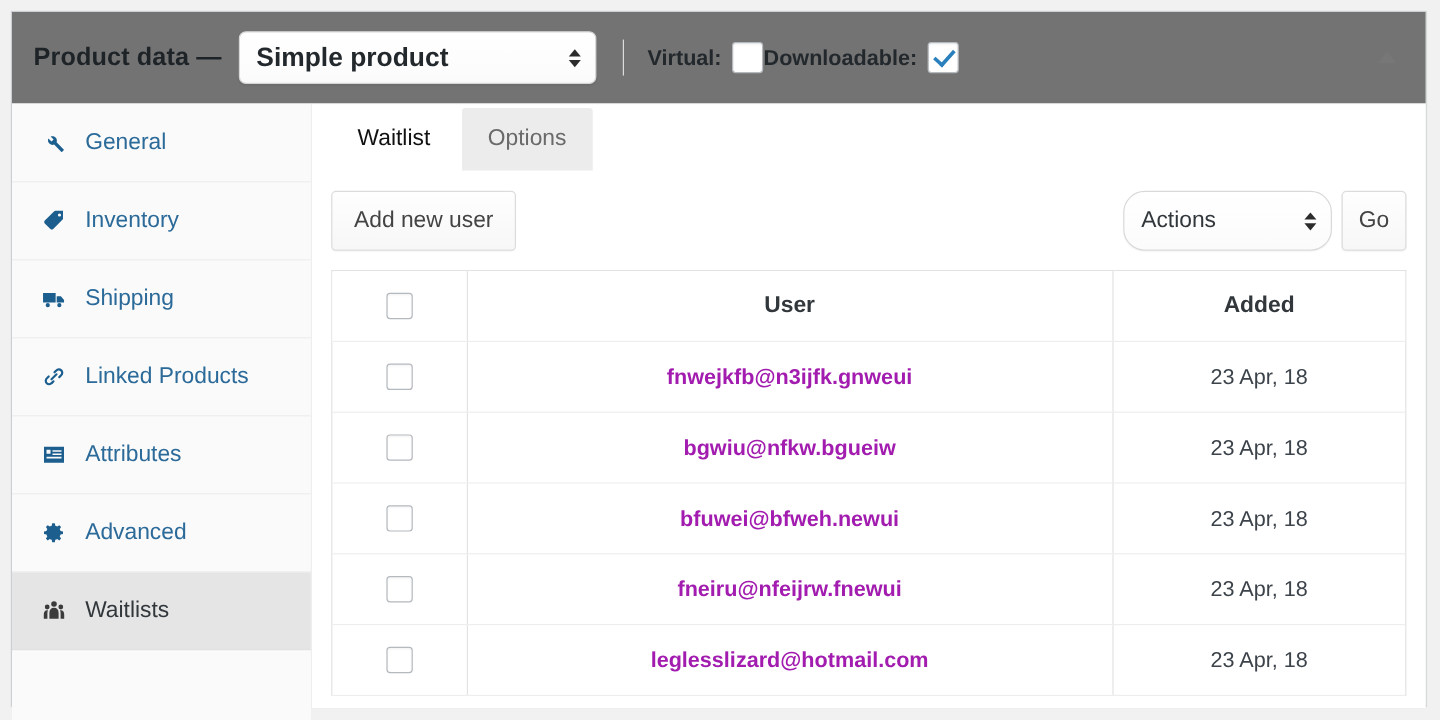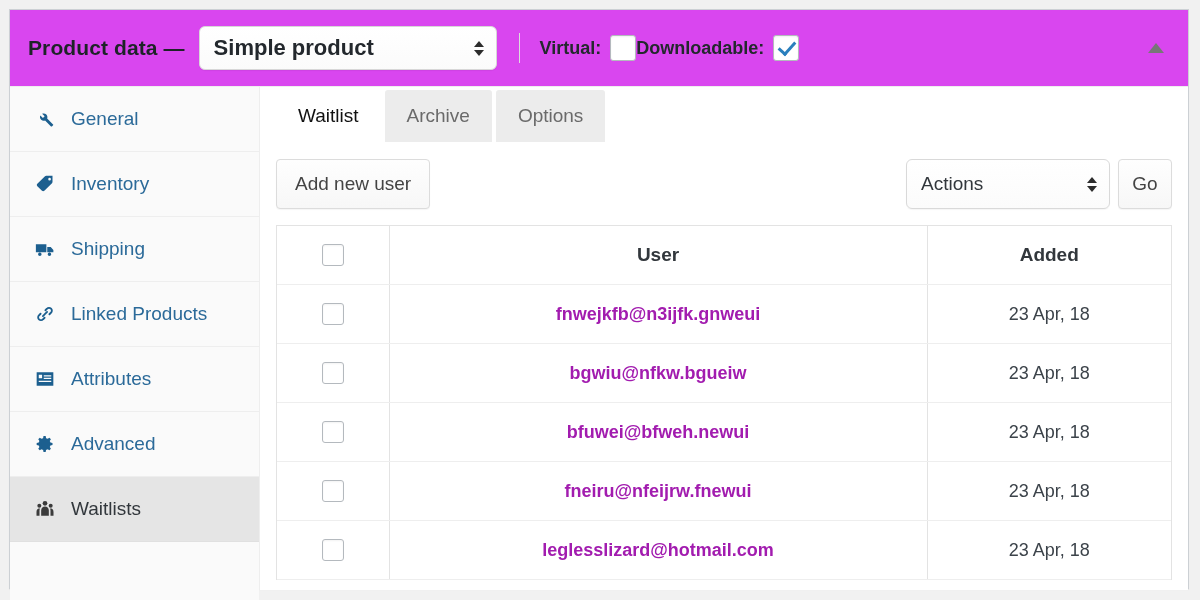--- a/index.html
+++ b/index.html
@@ -31,21 +31,21 @@
   }
 
   
   .panel-header {
     position: relative;
     height: 76px;
     display: flex;
     align-items: center;
     padding: 0 18px;
     box-sizing: border-box;
-    background: #d946ef;
+    background: #737373;
   }
   .panel-title {
     font-size: 21px;
     font-weight: bold;
     color: #1d2327;
     white-space: nowrap;
     letter-spacing: .1px;
   }
   .product-type-select {
     position: relative;
@@ -253,24 +253,24 @@
     box-sizing: border-box;
     box-shadow: 0 1px 1px rgba(0,0,0,.04);
   }
   .toolbar-right {
     margin-left: auto;
     display: flex;
     align-items: center;
   }
   .actions-select {
     position: relative;
-    width: 204px;
+    width: 174px;
     height: 50px;
     border: 1px solid #d9d9d9;
-    border-radius: 6px;
+    border-radius: 18px;
     background-image: linear-gradient(#ffffff, #fbfbfb);
     box-sizing: border-box;
     display: flex;
     align-items: center;
     padding: 0 32px 0 14px;
     font-size: 19px;
     color: #32373c;
     box-shadow: 0 1px 1px rgba(0,0,0,.04);
   }
   .go-btn {
@@ -441,23 +441,20 @@
         </div>
 
         <div class="side-fill"></div>
       </nav>
 
       <section class="content">
 
         <div class="tabs">
           <div class="tab active">
             <span>Waitlist</span>
-          </div>
-          <div class="tab">
-            <span>Archive</span>
           </div>
           <div class="tab">
             <span>Options</span>
           </div>
         </div>
 
         <div class="toolbar">
           <div class="btn">
             <span>Add new user</span>
           </div>

